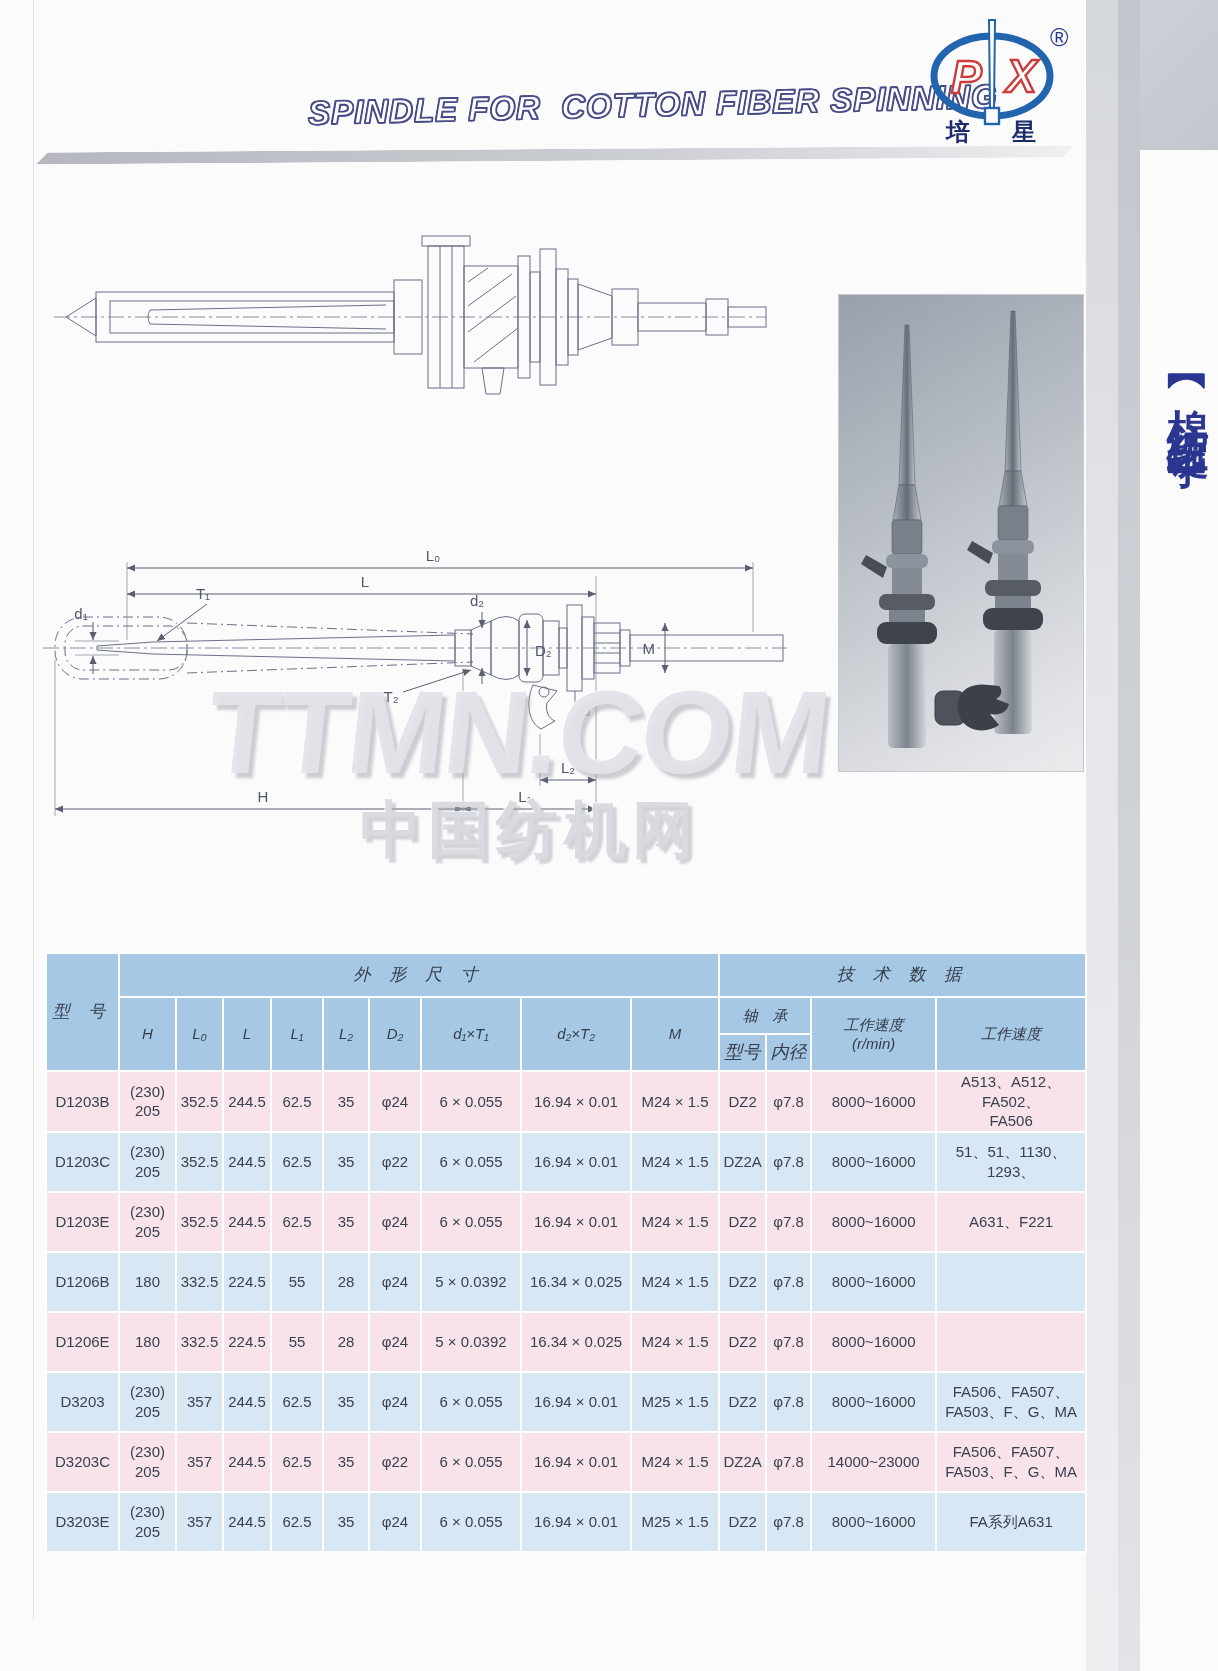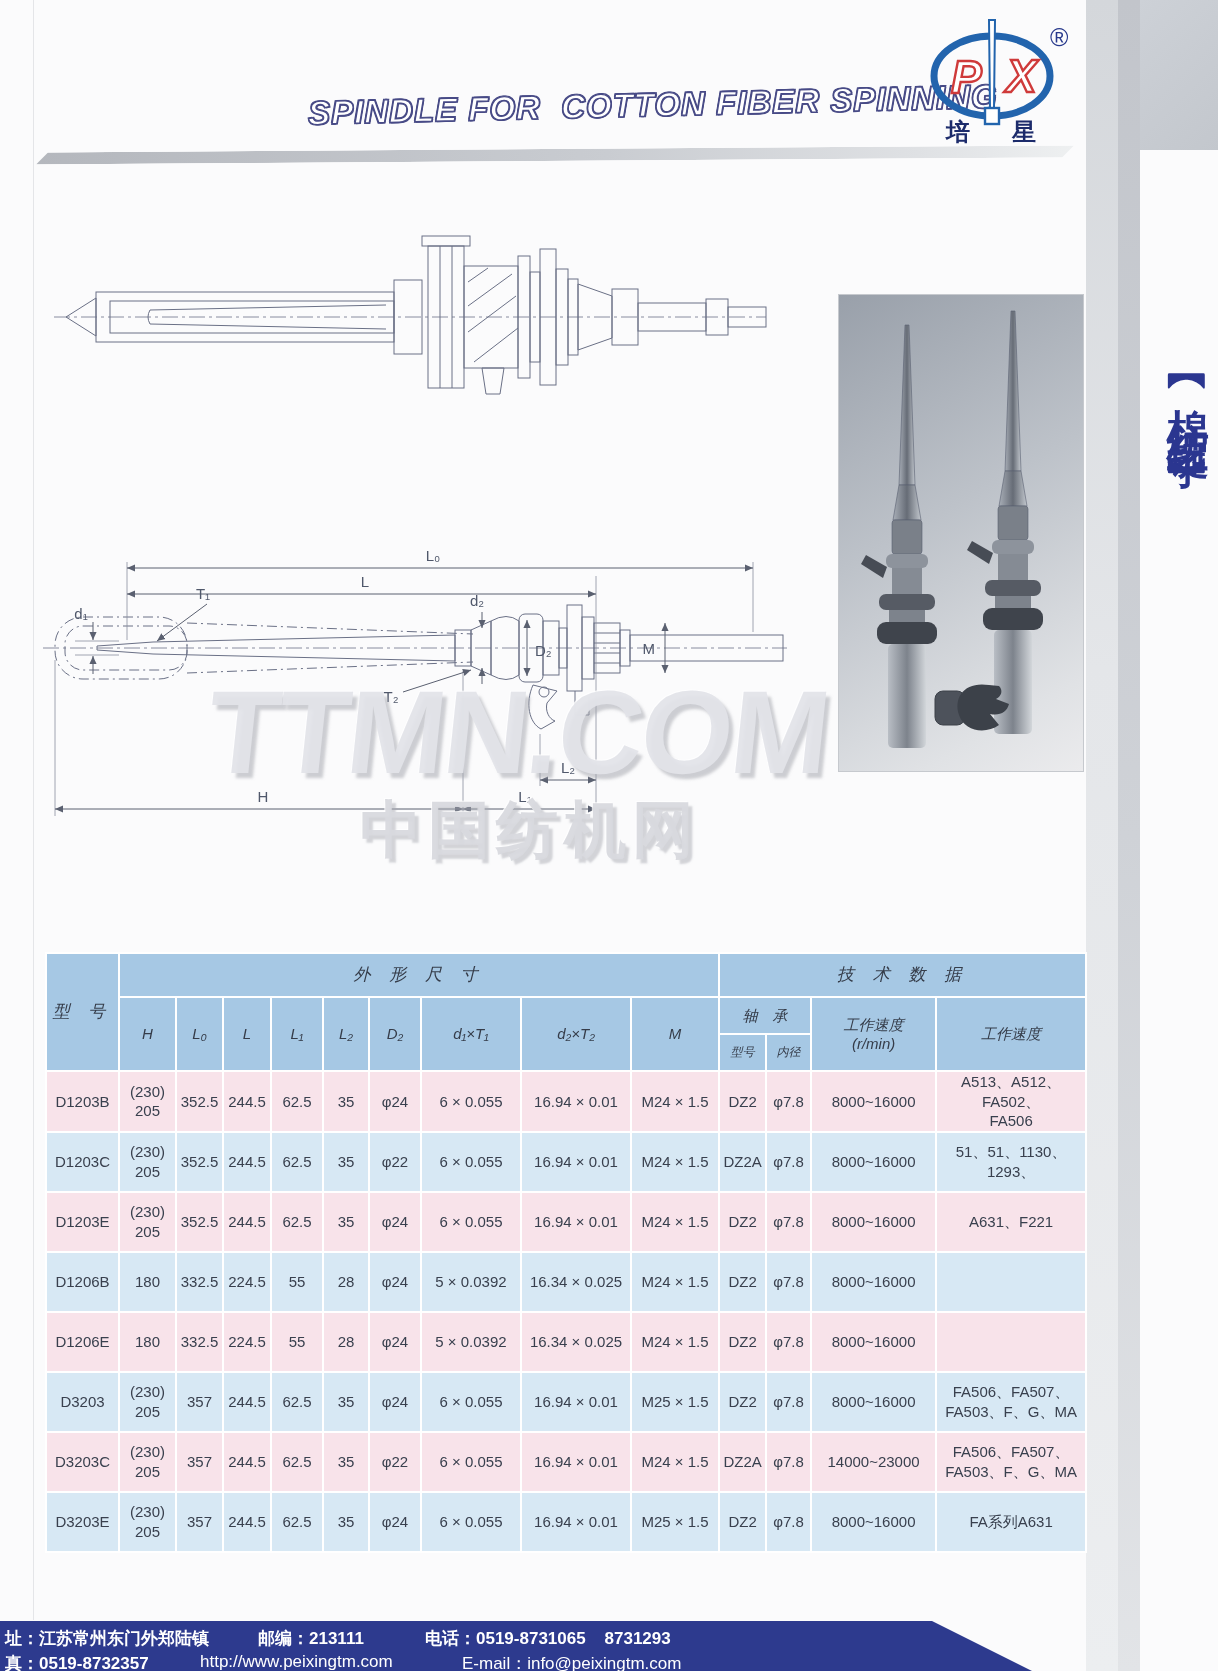--- a/index.html
+++ b/index.html
@@ -77,21 +77,21 @@
     border-collapse:collapse; table-layout:fixed;
     font-size:15px; text-align:center; color:#39404e;
   }
   table.spec th, table.spec td {
     border:2px solid #ffffff; padding:0 2px; vertical-align:middle;
     font-weight:normal; line-height:1.3; overflow:hidden;
   }
   table.spec thead th { background:#a6c8e4; color:#353c49;font-style:italic; }
   tr.h1 th { height:44px; font-size:17px; letter-spacing:7px; }
   tr.h2 th { height:37px; font-size:15px; letter-spacing:normal; }
-  tr.h3 th { height:37px; font-size:12px; }
+  tr.h3 th { height:37px; font-size:18px; }
   th.speed { white-space:pre-line; letter-spacing:1px; }
   table.spec tbody td { height:60px; }
   table.spec tbody tr:nth-child(odd)  td { background:#f8e3ea; }
   table.spec tbody tr:nth-child(even) td { background:#d7e8f4; }
   td.pre { white-space:pre-line;margin-top:29px; }
   td.host { text-align:center; padding-left:14px; white-space:pre-line; }
 
   
   .footer {
     position:absolute; left:0; top:1621px; width:1040px; height:50px;
@@ -432,22 +432,14 @@
         <td>16.94 × 0.01</td>
         <td>M25 × 1.5</td>
         <td>DZ2</td>
         <td>φ7.8</td>
         <td>8000~16000</td>
         <td class="host">FA系列A631</td>
       </tr>
     </tbody>
   </table>
 
-  <div class="footer">
-    <span class="f-addr">址：江苏常州东门外郑陆镇</span>
-    <span class="f-zip">邮编：213111</span>
-    <span class="f-tel">电话：0519-8731065    8731293</span>
-    <span class="f-fax">真：0519-8732357</span>
-    <span class="f-web">http://www.peixingtm.com</span>
-    <span class="f-mail">E-mail：info@peixingtm.com</span>
-  </div>
 
 </div>
 
 </body></html>

